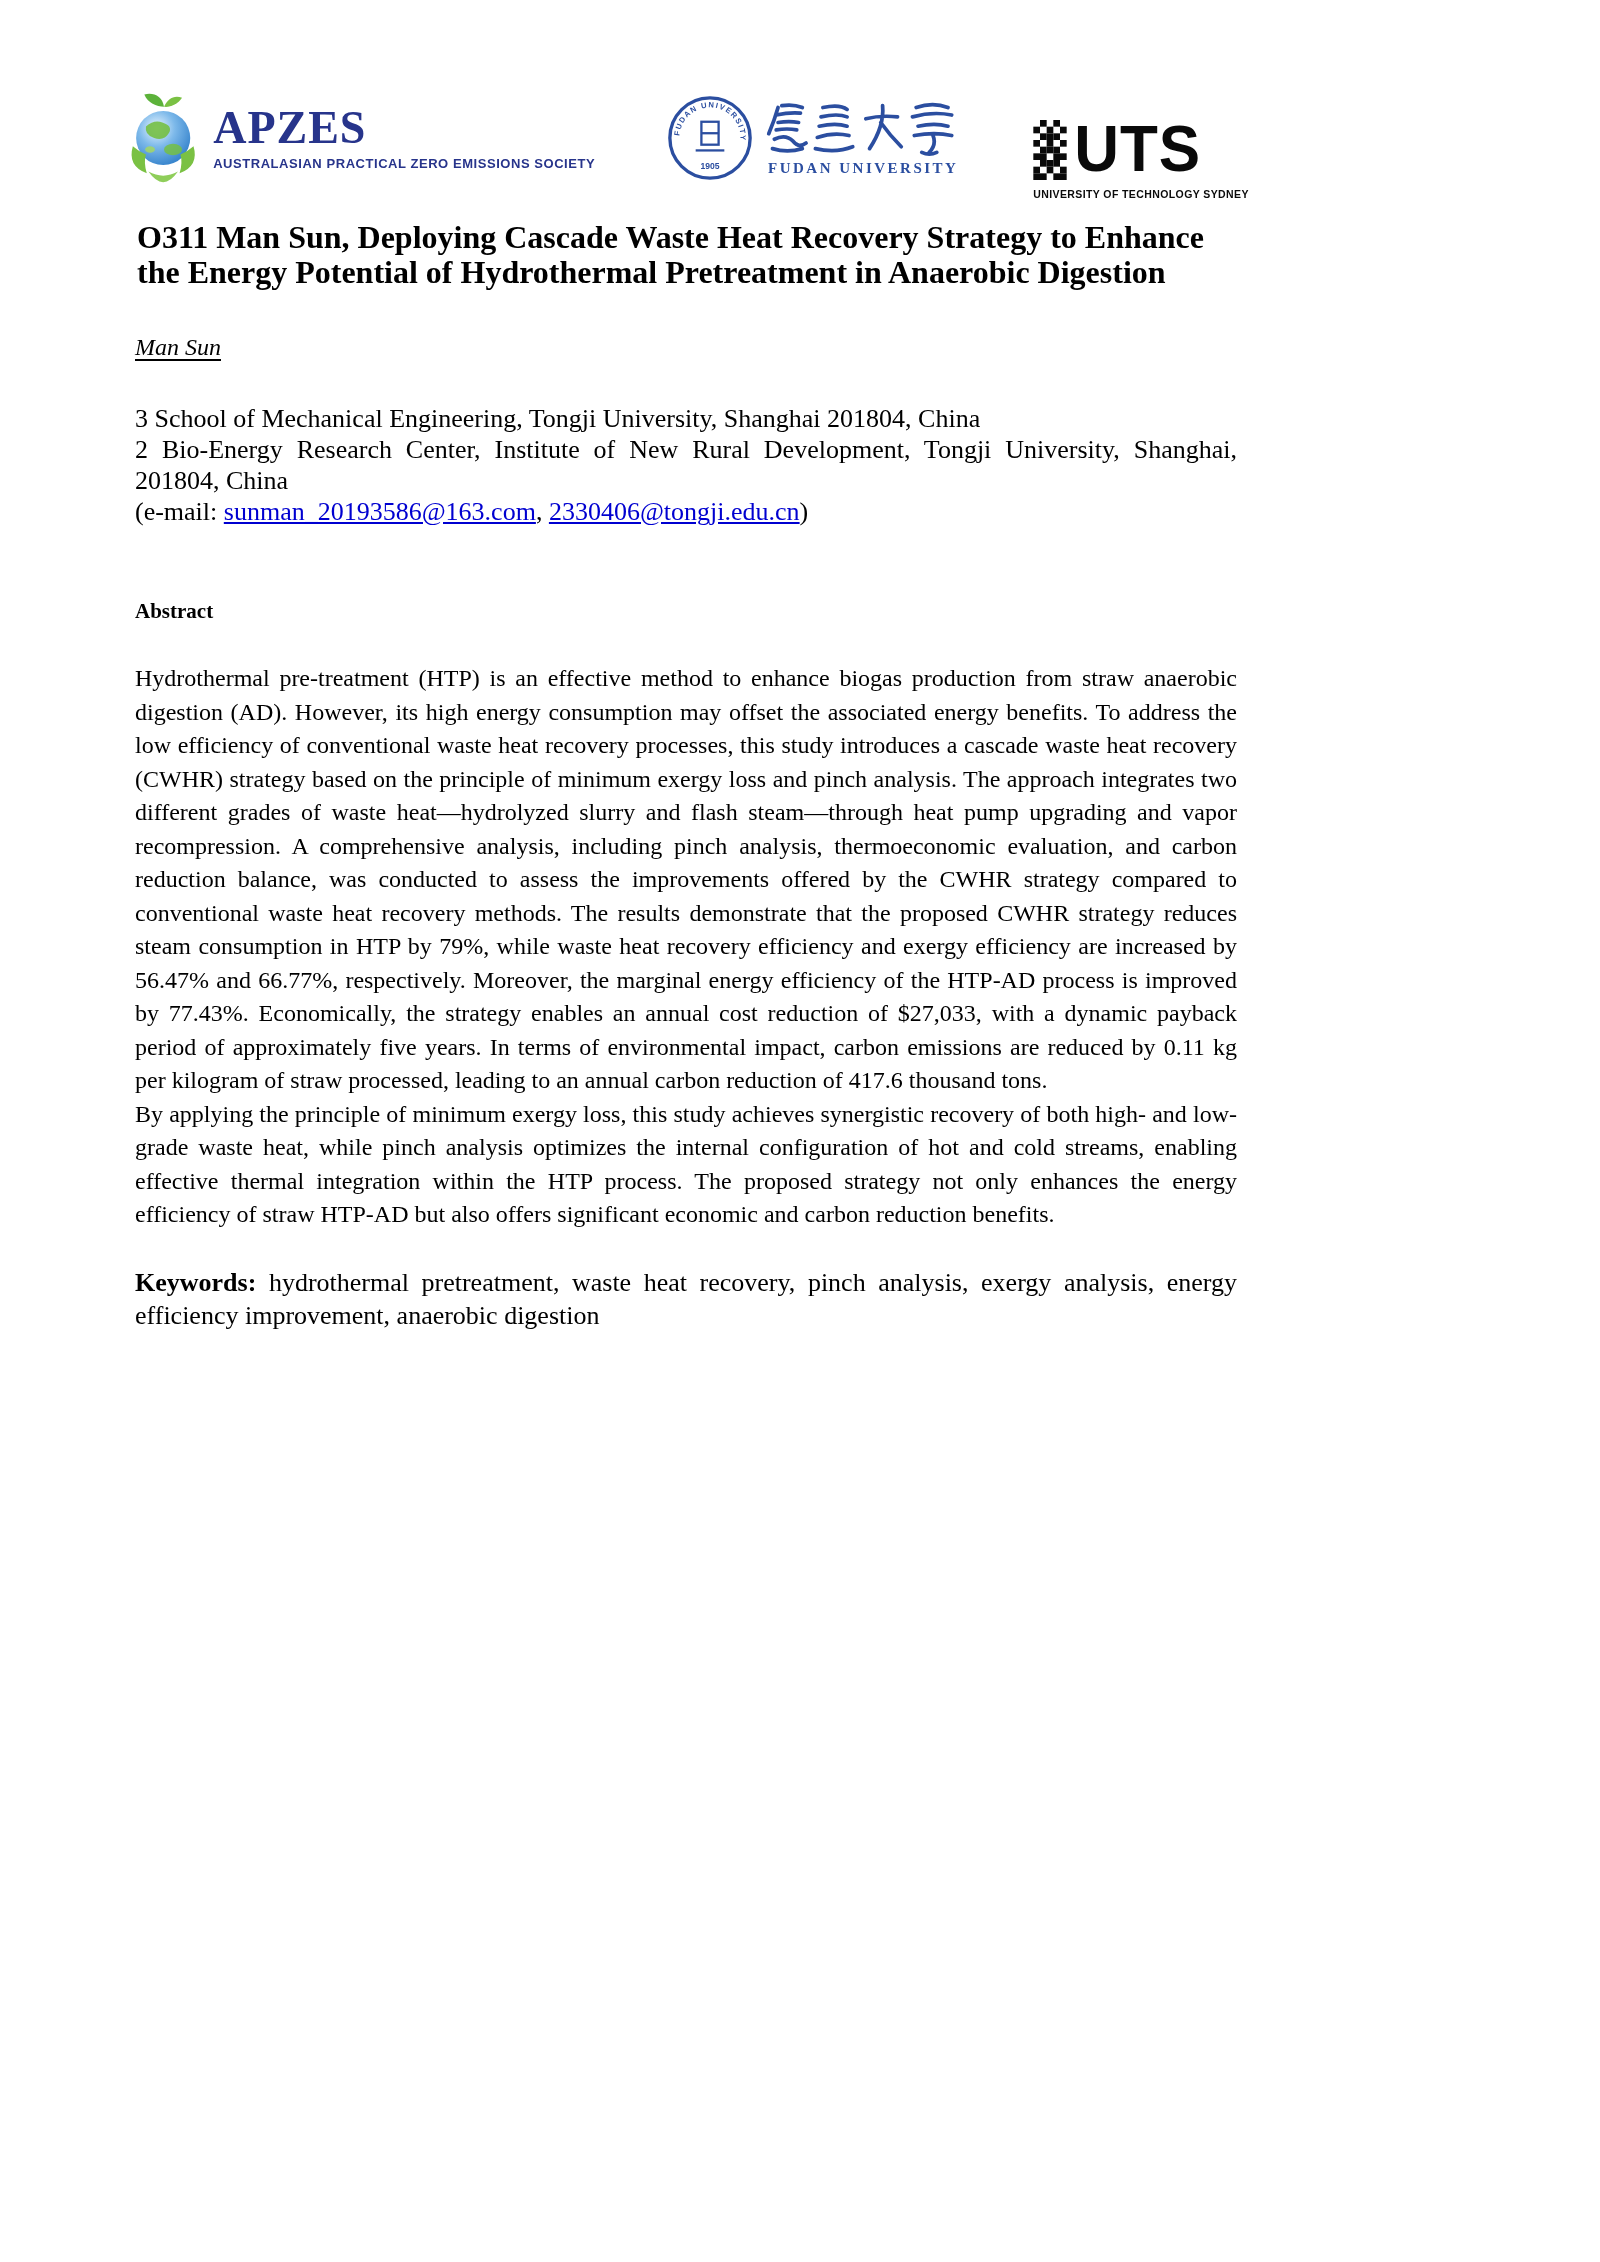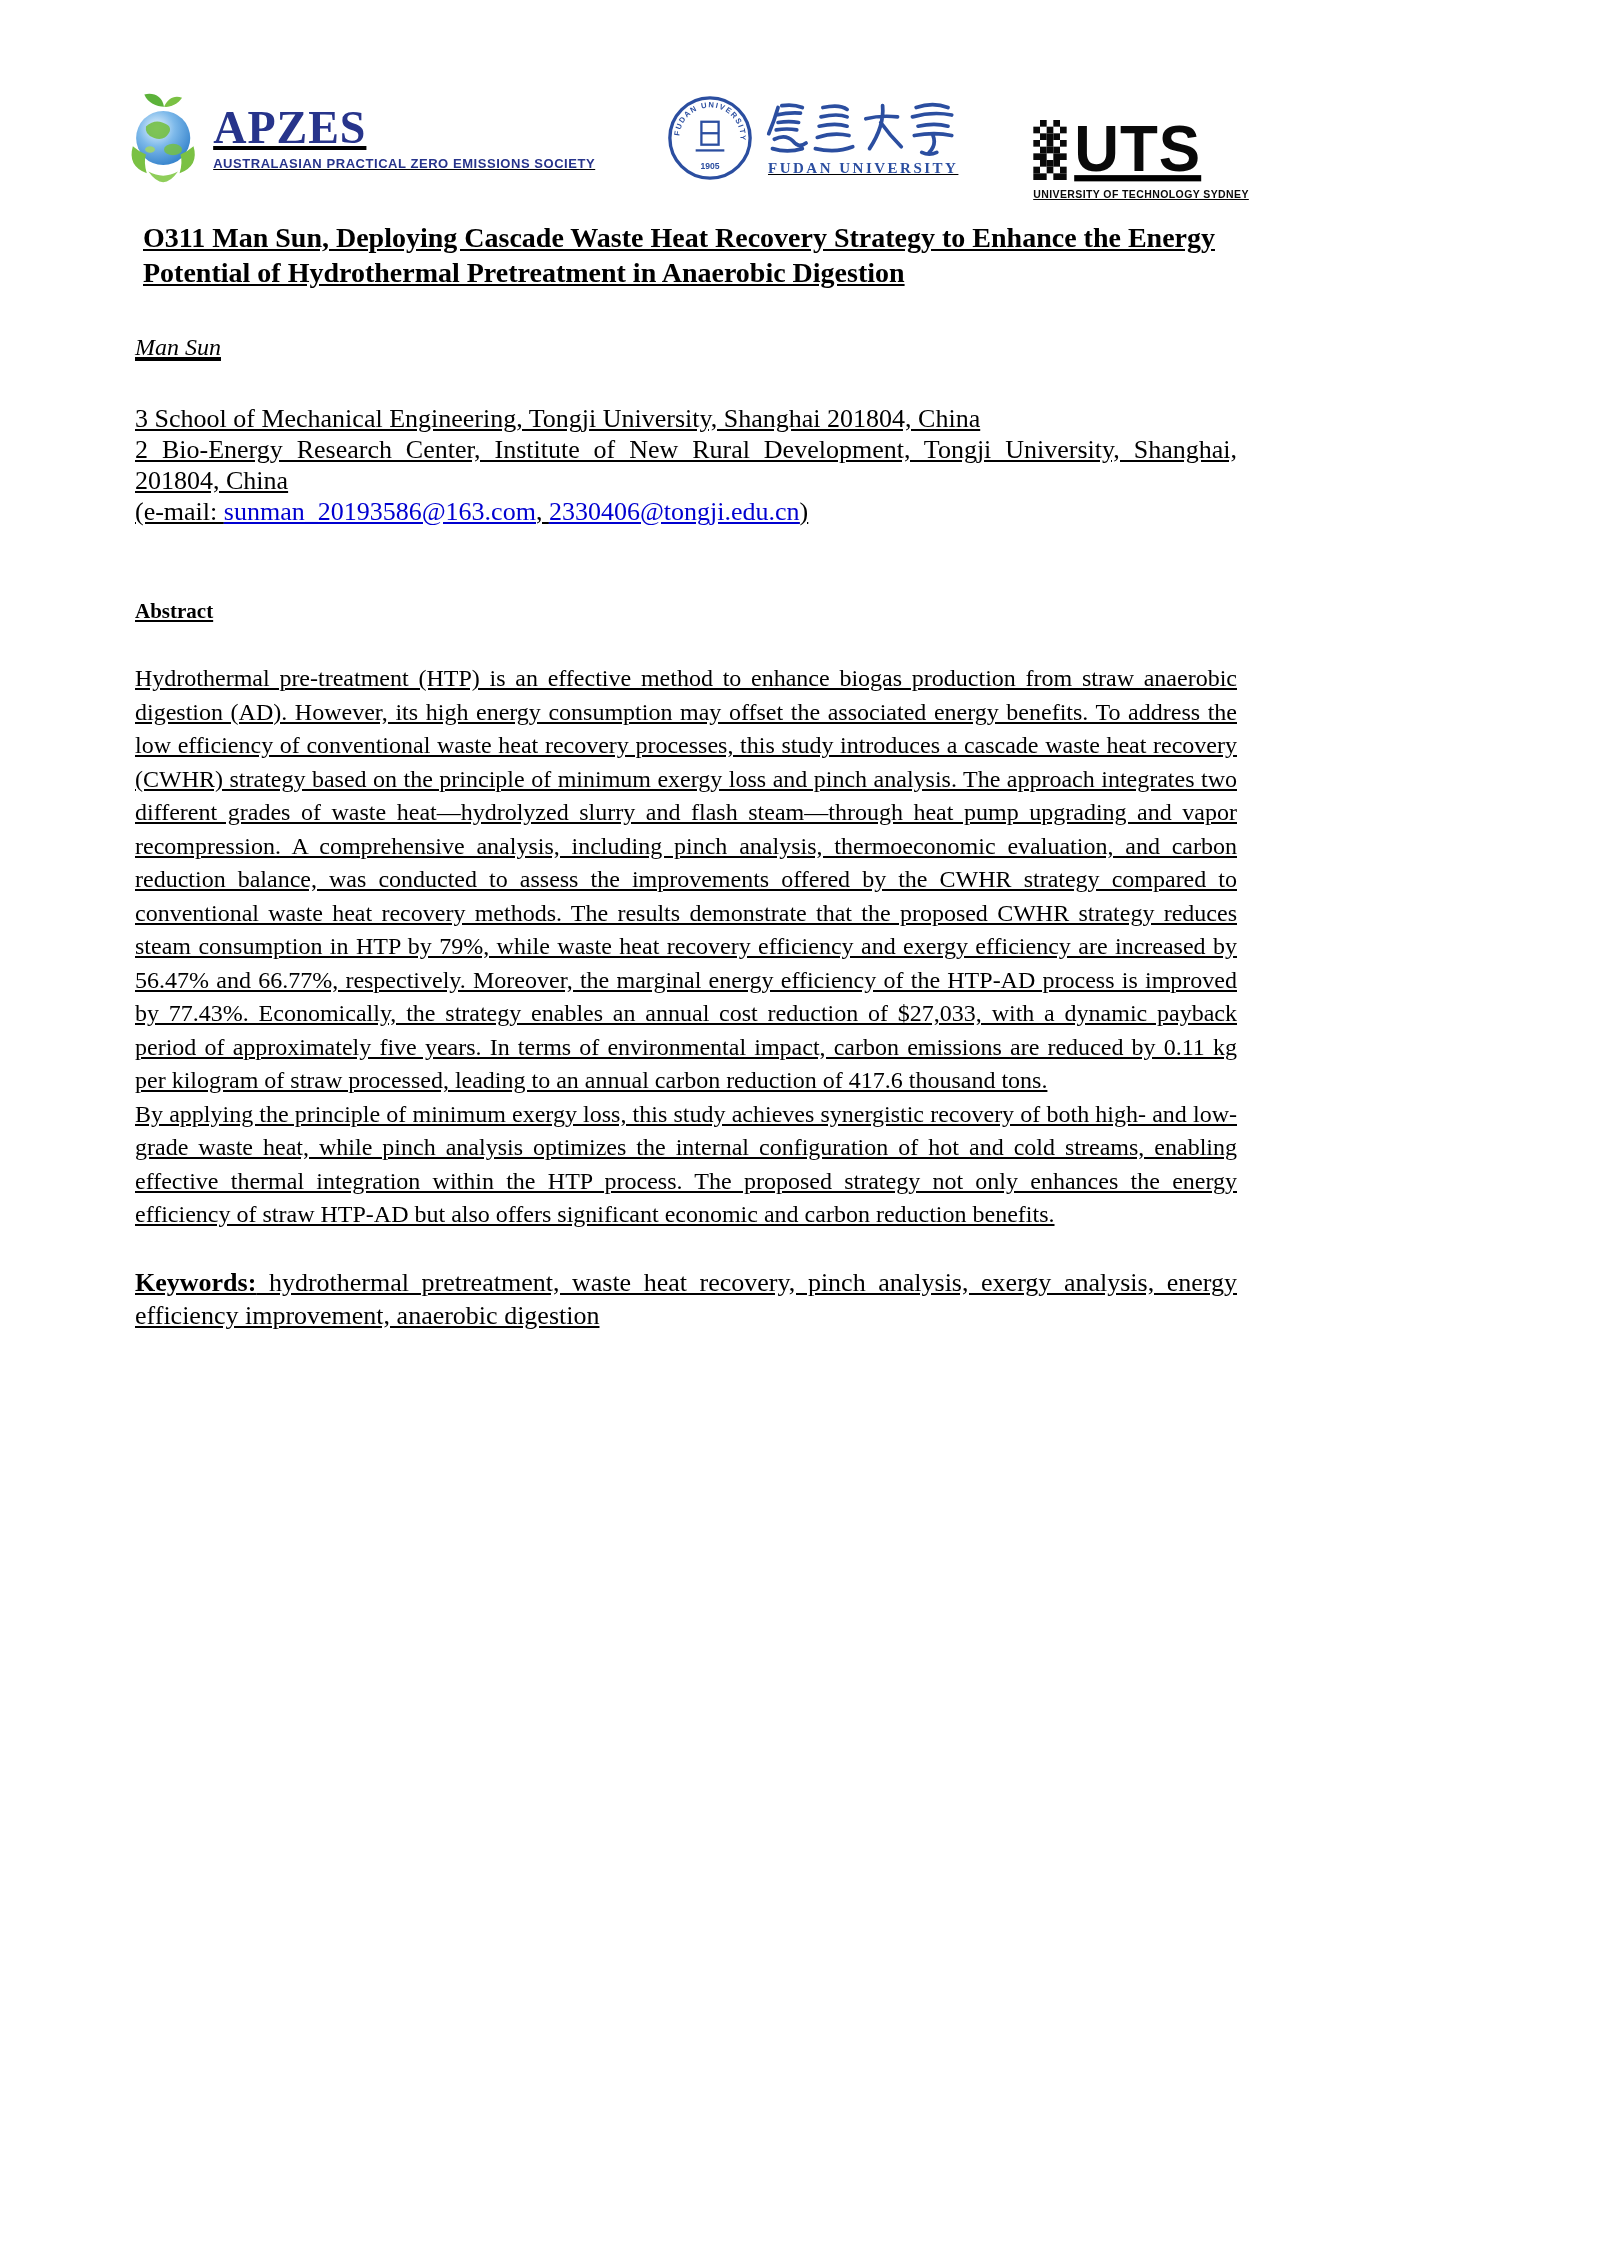--- a/index.html
+++ b/index.html
@@ -3,21 +3,20 @@
 <meta charset="utf-8">
 <style>
   html,body{margin:0;padding:0;background:#fff;}
   .page{
     position:relative;
     width:1372px;height:2262px;
     background:var(--page-background,#ffffff);
     font-family:"Liberation Serif","DejaVu Serif",serif;
     color:var(--text-black,#000);
     overflow:hidden;
-    text-decoration:underline;
   }
   
   .logo-row{
     display:flex;justify-content:center;align-items:center;
     gap:72px;padding-top:86px;height:104px;
   }
   .logo{display:flex;align-items:center;}
   
   .logo-apzes{gap:8px;}
   .apzes-col{display:flex;flex-direction:column;align-items:flex-start;}
@@ -51,22 +50,22 @@
     color:var(--uts-black,#0a0a0a);transform:scaleY(1.04);transform-origin:top left;
   }
   .uts-tagline{
     font-family:"Liberation Sans",sans-serif;font-weight:700;
     font-size:10.5px;letter-spacing:.4px;margin-top:8px;
     color:var(--uts-black,#0a0a0a);white-space:nowrap;
   }
   
   .content{margin:0 135px;}
   .title{
-    margin:30px 0 0 8px;max-width:1336px;
-    font-size:28px;font-weight:700;line-height:35px;
+    margin:30px 0 0 2px;max-width:1336px;
+    font-size:32px;font-weight:700;line-height:35px;
   }
   .author{
     margin-top:44px;font-size:24px;font-style:italic;
     text-decoration:underline;text-underline-offset:4px;
   }
   .affil-block{margin-top:42px;font-size:26px;line-height:31px;}
   .affil-justify{text-align:justify;}
   .email-line a{
     color:var(--link-blue,#0000d0);
     text-decoration:underline;cursor:pointer;

